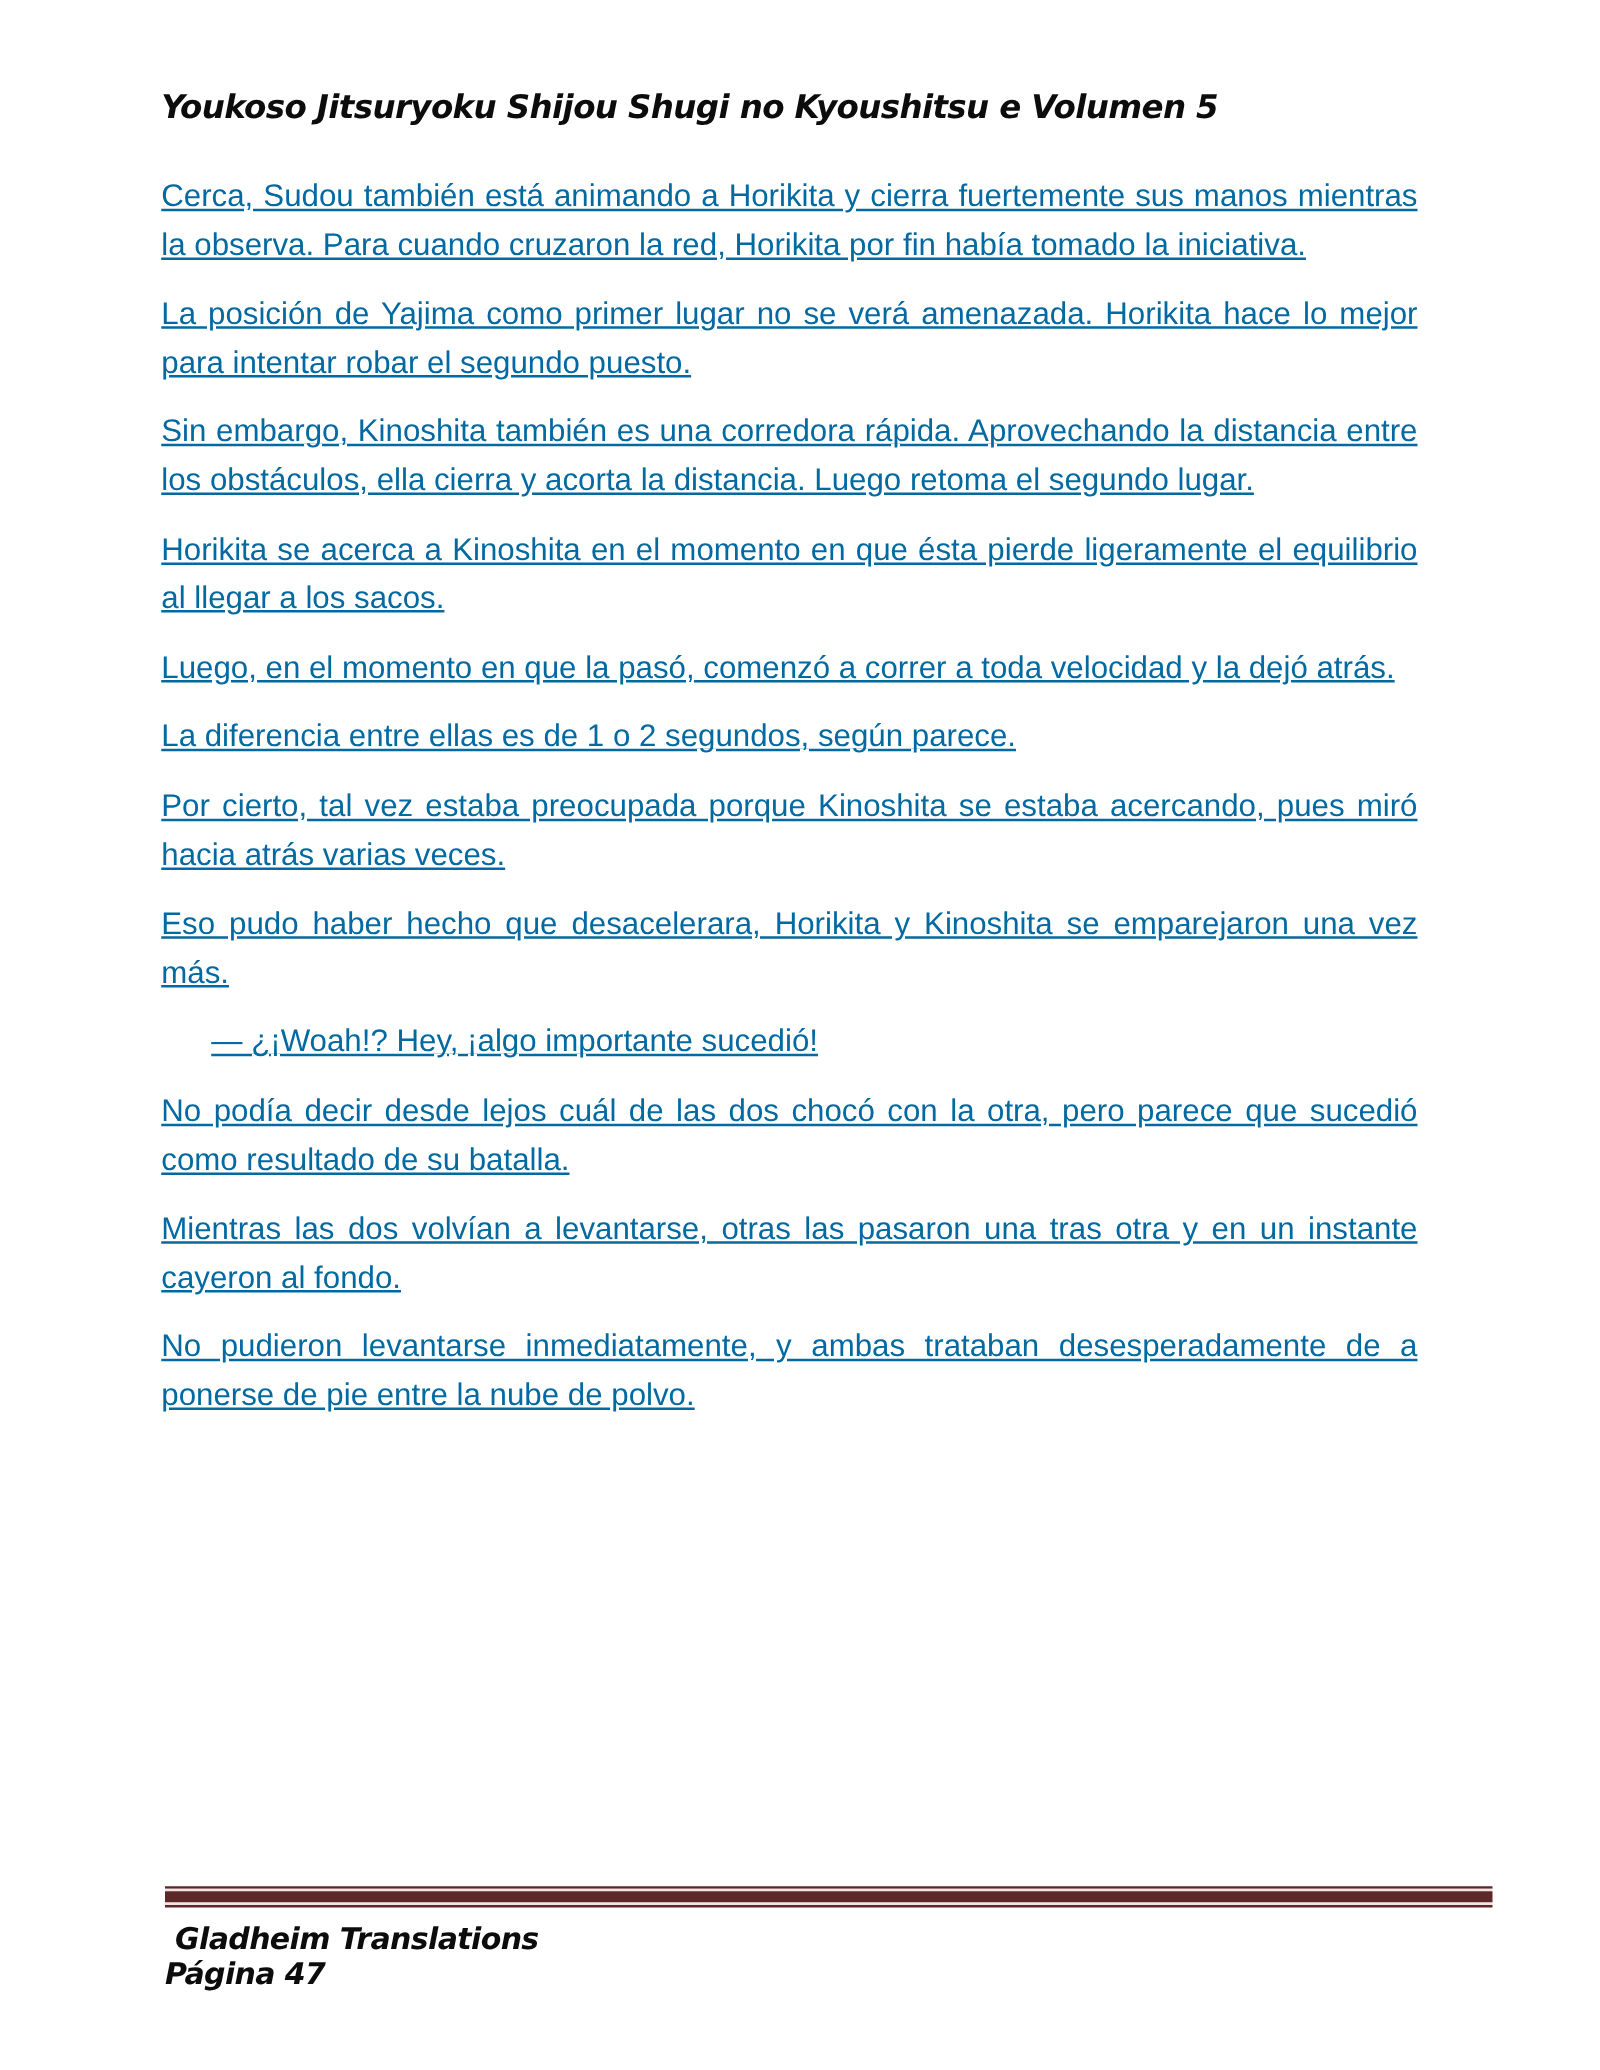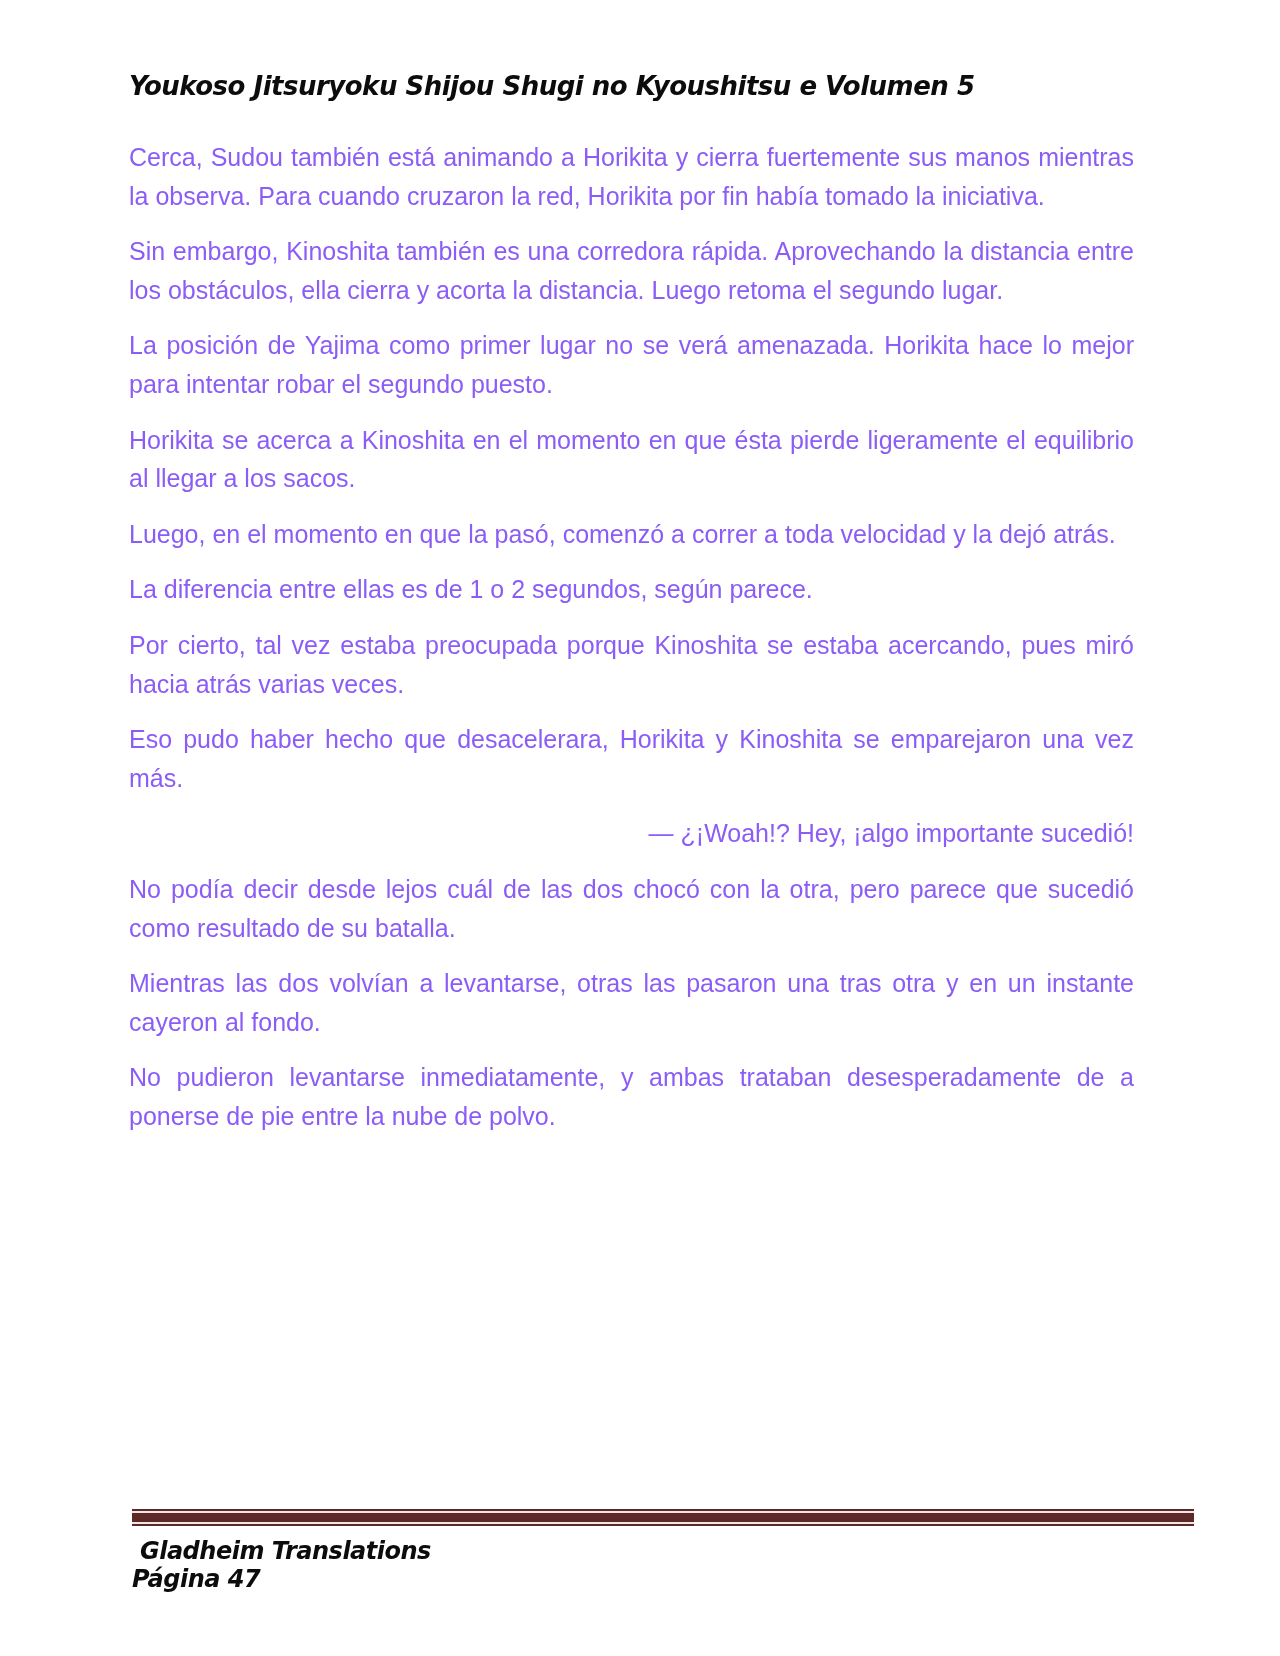--- a/index.html
+++ b/index.html
@@ -36,24 +36,25 @@
     position: absolute;
     top: 138px;
     left: 105px;
     width: 1005px;
   }
   .doc-body p {
     margin: 0 0 17px 0;
     font-size: 25px;
     line-height: 38.6px;
     text-align: justify;
-    color: #8b5cf6;
+    color: #0369a1;
+    text-decoration: underline;
   }
   .doc-body p.dialogue {
-    text-align: right;
+    text-align: left;
     text-indent: 40px;
   }
   .doc-footer {
     position: absolute;
     top: 1509px;
     left: 108px;
     width: 1062px;
   }
   .rule {
     width: 100%;
@@ -95,22 +96,22 @@
 <body>
 
 <div class="page">
 
   <div class="doc-header">
     <div class="doc-title">Youkoso Jitsuryoku Shijou Shugi no Kyoushitsu e Volumen 5</div>
   </div>
 
   <div class="doc-body">
     <p>Cerca, Sudou también está animando a Horikita y cierra fuertemente sus manos mientras la observa. Para cuando cruzaron la red, Horikita por fin había tomado la iniciativa.</p>
+    <p>La posición de Yajima como primer lugar no se verá amenazada. Horikita hace lo mejor para intentar robar el segundo puesto.</p>
     <p>Sin embargo, Kinoshita también es una corredora rápida. Aprovechando la distancia entre los obstáculos, ella cierra y acorta la distancia. Luego retoma el segundo lugar.</p>
-    <p>La posición de Yajima como primer lugar no se verá amenazada. Horikita hace lo mejor para intentar robar el segundo puesto.</p>
     <p>Horikita se acerca a Kinoshita en el momento en que ésta pierde ligeramente el equilibrio al llegar a los sacos.</p>
     <p>Luego, en el momento en que la pasó, comenzó a correr a toda velocidad y la dejó atrás.</p>
     <p>La diferencia entre ellas es de 1 o 2 segundos, según parece.</p>
     <p>Por cierto, tal vez estaba preocupada porque Kinoshita se estaba acercando, pues miró hacia atrás varias veces.</p>
     <p>Eso pudo haber hecho que desacelerara, Horikita y Kinoshita se emparejaron una vez más.</p>
     <p class="dialogue">— ¿¡Woah!? Hey, ¡algo importante sucedió!</p>
     <p>No podía decir desde lejos cuál de las dos chocó con la otra, pero parece que sucedió como resultado de su batalla.</p>
     <p>Mientras las dos volvían a levantarse, otras las pasaron una tras otra y en un instante cayeron al fondo.</p>
     <p>No pudieron levantarse inmediatamente, y ambas trataban desesperadamente de a ponerse de pie entre la nube de polvo.</p>
   </div>

